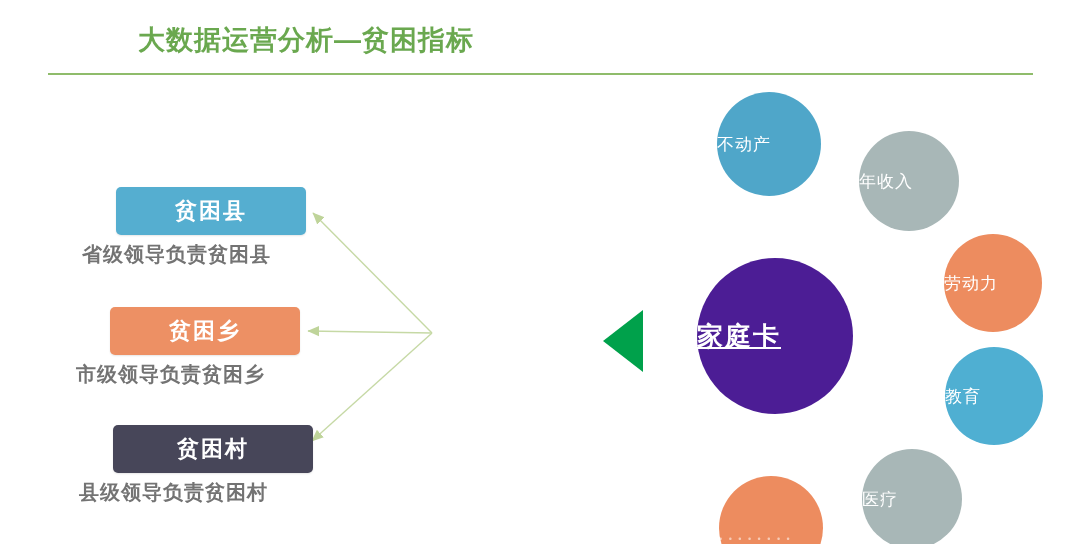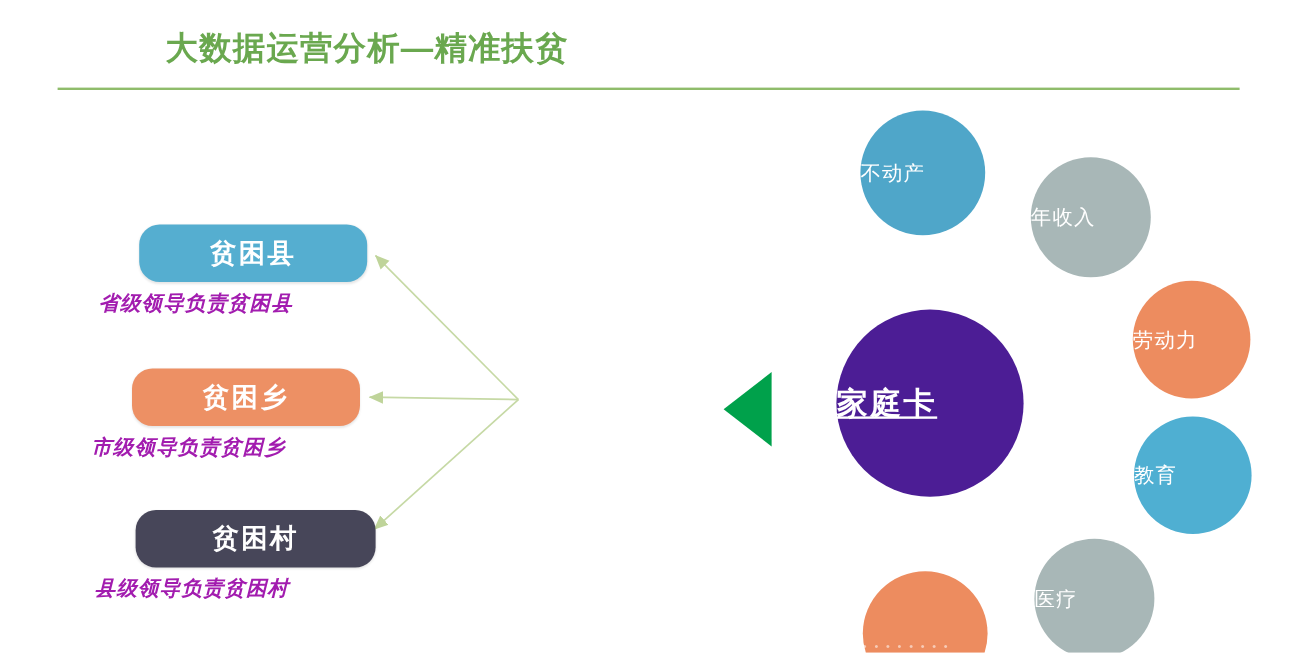--- a/index.html
+++ b/index.html
@@ -22,30 +22,29 @@
   #title-rule{
     position:absolute;left:48px;top:73px;width:985px;height:2px;
     background:#8FBC6B;
   }
 
   
   #connectors{position:absolute;left:0;top:0;width:1080px;height:544px;pointer-events:none;}
 
   
   .lbox{
-    position:absolute;border-radius:17px;
+    position:absolute;border-radius:5px;
     display:flex;align-items:center;justify-content:center;
     color:#ffffff;font-size:22px;font-weight:bold;letter-spacing:2px;
     box-shadow:0 1px 2px rgba(0,0,0,0.10);
   }
   .lcaption{
     position:absolute;
-    color:#a21caf;font-size:17px;font-weight:bold;letter-spacing:1px;
+    color:#737373;font-size:20px;font-weight:bold;letter-spacing:1px;
     white-space:nowrap;
-    font-style:italic;
   }
   #box-county{left:116px;top:187px;width:190px;height:48px;background:#55AED0;}
   #cap-county{left:82px;top:241px;}
   #box-town{left:110px;top:307px;width:190px;height:48px;background:#ED9064;}
   #cap-town{left:76px;top:361px;}
   #box-village{left:113px;top:425px;width:200px;height:48px;background:#474659;}
   #cap-village{left:79px;top:479px;}
 
   
   .circle{
@@ -77,21 +76,21 @@
   #circle-other{left:719px;top:476px;width:104px;height:104px;background:#ED8C5F;}
   #other-label{font-size:9px;letter-spacing:2px;color:rgba(255,255,255,0.55);
     margin-top:22px;white-space:nowrap;}
 </style>
 </head>
 <body>
 
 <div id="slide">
 
   <div id="header">
-    <div id="slide-title">大数据运营分析—精准扶贫</div>
+    <div id="slide-title">大数据运营分析—贫困指标</div>
     <div id="title-rule"></div>
   </div>
 
   <svg id="connectors" viewBox="0 0 1080 544" xmlns="http://www.w3.org/2000/svg">
     <defs>
       <marker id="ah" markerWidth="9" markerHeight="9" refX="8" refY="4.5" orient="auto" markerUnits="strokeWidth">
         <path d="M0,0.8 L8.5,4.5 L0,8.2 z" fill="#BFD49A"></path>
       </marker>
     </defs>
 

